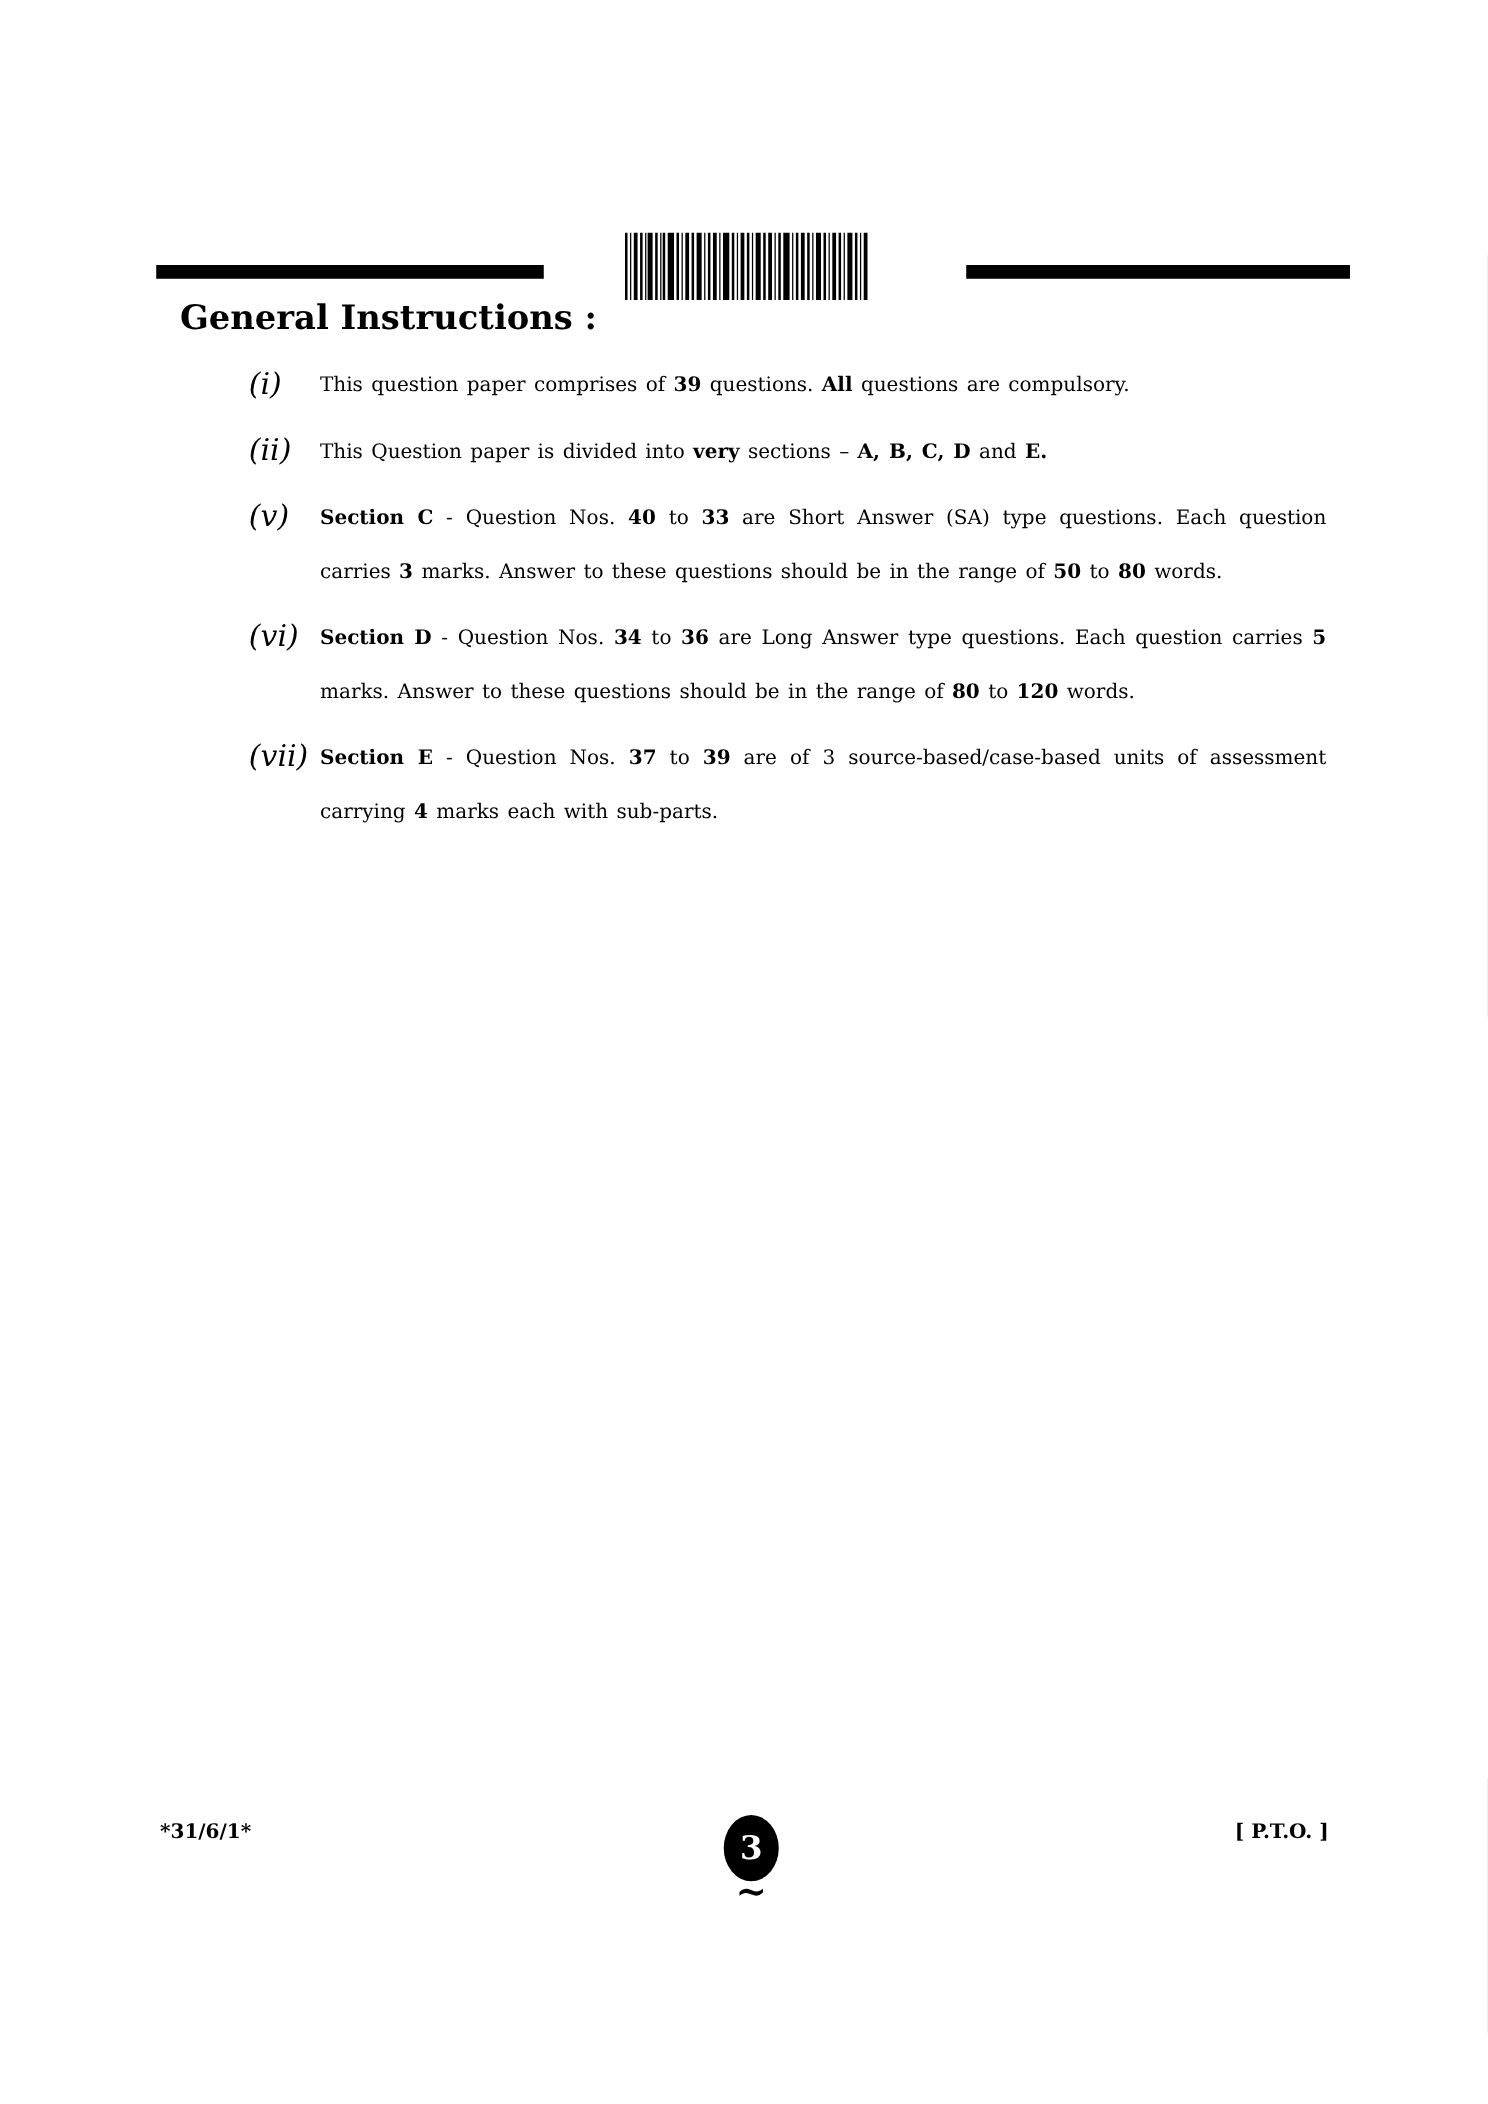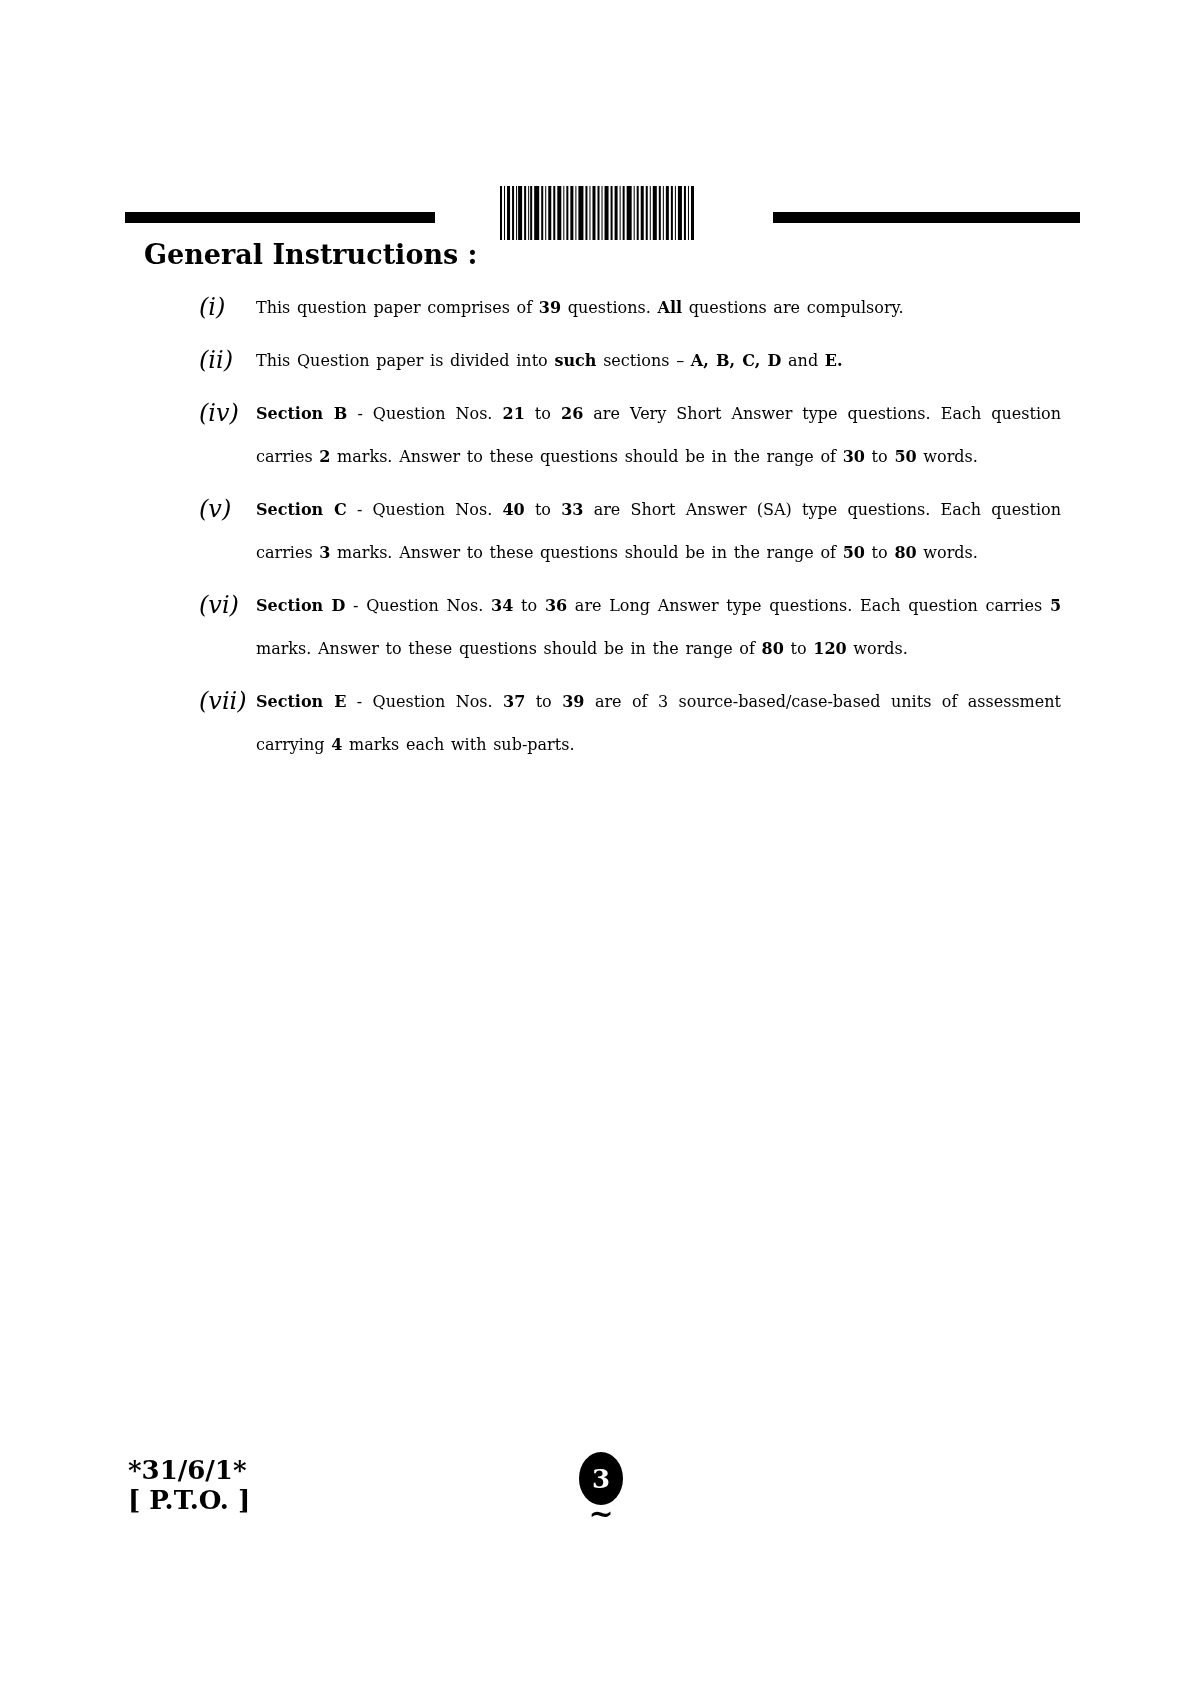--- a/index.html
+++ b/index.html
@@ -40,22 +40,22 @@
   .body {
     margin: 0; flex: 1;
     font-size: 16px; line-height: 43px;
     text-align: justify; word-spacing: 0.1em;
   }
   .body b { font-weight: bold; }
 
   
   .footer-row {
     position: absolute; left: 128px; right: 127px; top: 1455px;
-    display: flex; align-items: flex-start;
-    font-size: 26px; font-weight: bold; flex-direction: column;
+    display: flex; justify-content: space-between; align-items: flex-start;
+    font-size: 16px; font-weight: bold;
   }
   .page-badge {
     position: absolute; left: 579px; top: 1452px;
     width: 44px; height: 53px;
     background: #000; border-radius: 50%;
     display: flex; align-items: center; justify-content: center;
     color: #fff; font-size: 26px; font-weight: bold;
   }
   .footer-tilde {
     position: absolute; left: 579px; top: 1496px; width: 44px;
@@ -122,25 +122,21 @@
 
   <div class="content">
     <h1 class="heading">General Instructions :</h1>
     <div class="list">
         <div class="item">
           <span class="num">(i)</span>
           <p class="body">This question paper comprises of <b>39</b> questions. <b>All</b> questions are compulsory.</p>
         </div>
         <div class="item">
           <span class="num">(ii)</span>
-          <p class="body">This Question paper is divided into <b>such</b> sections – <b>A, B, C, D</b> and <b>E.</b></p>
-        </div>
-        <div class="item">
-          <span class="num">(iv)</span>
-          <p class="body"><b>Section B</b> - Question Nos. <b>21</b> to <b>26</b> are Very Short Answer type questions. Each question carries <b>2</b> marks. Answer to these questions should be in the range of <b>30</b> to <b>50</b> words.</p>
+          <p class="body">This Question paper is divided into <b>very</b> sections – <b>A, B, C, D</b> and <b>E.</b></p>
         </div>
         <div class="item">
           <span class="num">(v)</span>
           <p class="body"><b>Section C</b> - Question Nos. <b>40</b> to <b>33</b> are Short Answer (SA) type questions. Each question carries <b>3</b> marks. Answer to these questions should be in the range of <b>50</b> to <b>80</b> words.</p>
         </div>
         <div class="item">
           <span class="num">(vi)</span>
           <p class="body"><b>Section D</b> - Question Nos. <b>34</b> to <b>36</b> are Long Answer type questions. Each question carries <b>5</b> marks. Answer to these questions should be in the range of <b>80</b> to <b>120</b> words.</p>
         </div>
         <div class="item">

